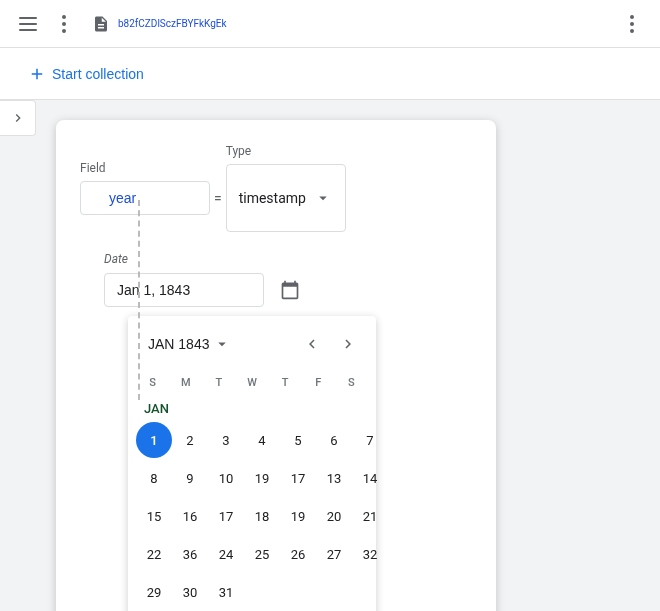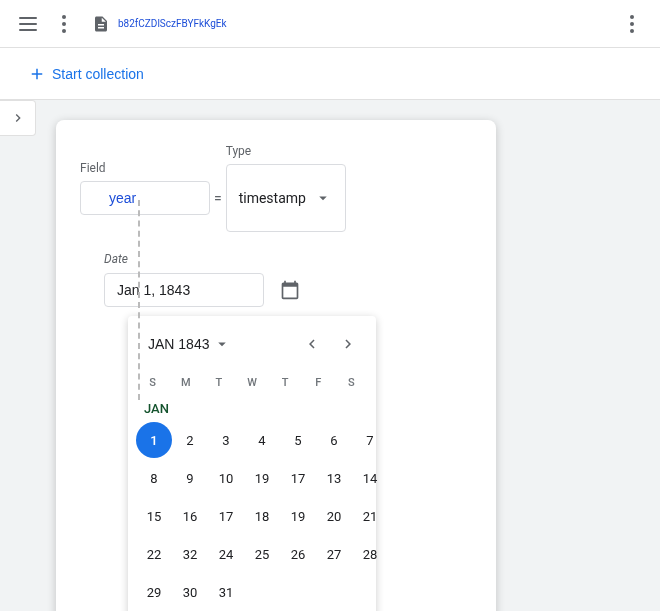--- a/index.html
+++ b/index.html
@@ -468,26 +468,26 @@
             <div class="cal-day">13</div>
             <div class="cal-day">14</div>
             <div class="cal-day">15</div>
             <div class="cal-day">16</div>
             <div class="cal-day">17</div>
             <div class="cal-day">18</div>
             <div class="cal-day">19</div>
             <div class="cal-day">20</div>
             <div class="cal-day">21</div>
             <div class="cal-day">22</div>
-            <div class="cal-day">32</div>
+            <div class="cal-day">36</div>
             <div class="cal-day">24</div>
             <div class="cal-day">25</div>
             <div class="cal-day">26</div>
             <div class="cal-day">27</div>
-            <div class="cal-day">28</div>
+            <div class="cal-day">32</div>
             <div class="cal-day">29</div>
             <div class="cal-day">30</div>
             <div class="cal-day">31</div>
             <div class="cal-day empty"></div>
             <div class="cal-day empty"></div>
             <div class="cal-day empty"></div>
             <div class="cal-day empty"></div>
           </div>
 
       </div>

